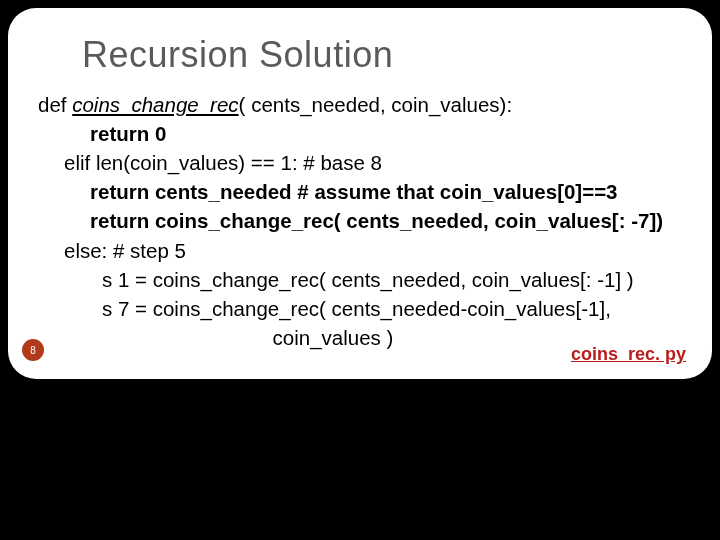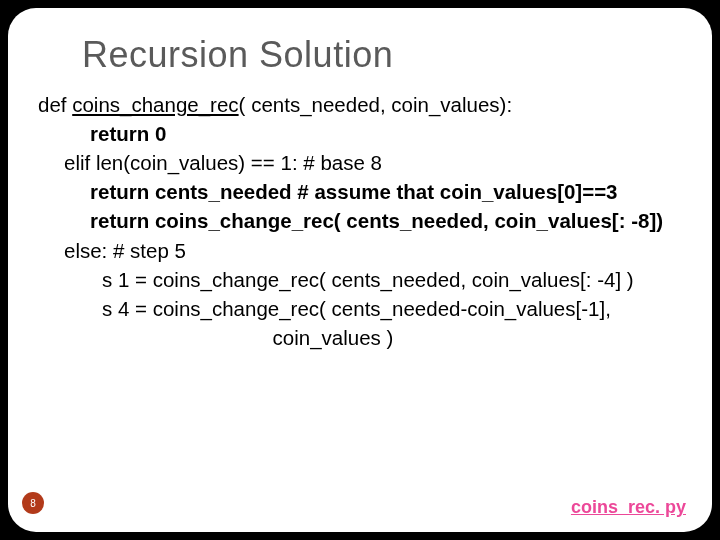--- a/index.html
+++ b/index.html
@@ -1,20 +1,20 @@
 <!DOCTYPE html>
 <html><head>
 <meta charset="utf-8">
 <style>
   * { margin: 0; padding: 0; box-sizing: border-box; }
   html, body { width: 720px; height: 540px; background: #000; font-family: Arial, Helvetica, sans-serif; }
   .slide {
     position: absolute;
     top: 8px; left: 8px;
-    width: 704px; height: 524px;
+    width: 704px; height: 371px;
     background: #fff;
     border-radius: 28px;
     padding: 26px 30px 10px 30px;
   }
   .title {
     font-size: 36px;
     color: #5a5a5a;
     font-weight: 400;
     margin-left: 44px;
     margin-bottom: 14px;
@@ -23,61 +23,61 @@
   .code {
     font-size: 20.5px;
     line-height: 1.42;
     color: #000;
     font-family: Arial, Helvetica, sans-serif;
   }
   .code .ind1 { padding-left: 26px; }
   .code .ind2 { padding-left: 52px; font-weight: bold; }
   .code .ind2b { padding-left: 64px; }
   .code .right-align { text-align: center; padding-right: 54px; }
-  .u { text-decoration: underline; }
+  .u { text-decoration: underline; font-style: italic; }
   .page-badge {
     position: absolute;
     left: 14px;
     bottom: 18px;
     width: 22px; height: 22px;
     background: #b23a1a;
     border-radius: 50%;
     color: #fff;
     font-size: 10px;
     display: flex;
     align-items: center;
     justify-content: center;
   }
   .filelink {
     position: absolute;
     right: 26px;
     bottom: 14px;
     font-size: 18px;
     font-weight: bold;
     text-decoration: underline;
-    color: #ec4899;
+    color: #b91c1c;
   }
 </style>
 </head>
 <body>
 
 <div class="slide">
   <h1 class="title">Recursion Solution</h1>
 
   <div class="code">
     <div>
       <span>def </span><span class="u">coins_change_rec</span><span>( cents_needed,  coin_values):</span>
     </div>
     <div class="ind2">return 0</div>
     <div class="ind1">elif len(coin_values) == 1: # base 8</div>
     <div class="ind2">return cents_needed  # assume that coin_values[0]==3</div>
-    <div class="ind2">return coins_change_rec( cents_needed, coin_values[: -8])</div>
+    <div class="ind2">return coins_change_rec( cents_needed, coin_values[: -7])</div>
     <div class="ind1">else: # step 5</div>
-    <div class="ind2b">s 1 = coins_change_rec( cents_needed, coin_values[: -4] )</div>
-    <div class="ind2b">s 4 = coins_change_rec( cents_needed-coin_values[-1],</div>
+    <div class="ind2b">s 1 = coins_change_rec( cents_needed, coin_values[: -1] )</div>
+    <div class="ind2b">s 7 = coins_change_rec( cents_needed-coin_values[-1],</div>
     <div class="right-align">coin_values )</div>
   </div>
 
   <div class="page-badge">
     <span>8</span>
   </div>
 
   <div class="filelink">coins_rec. py</div>
 </div>
 

